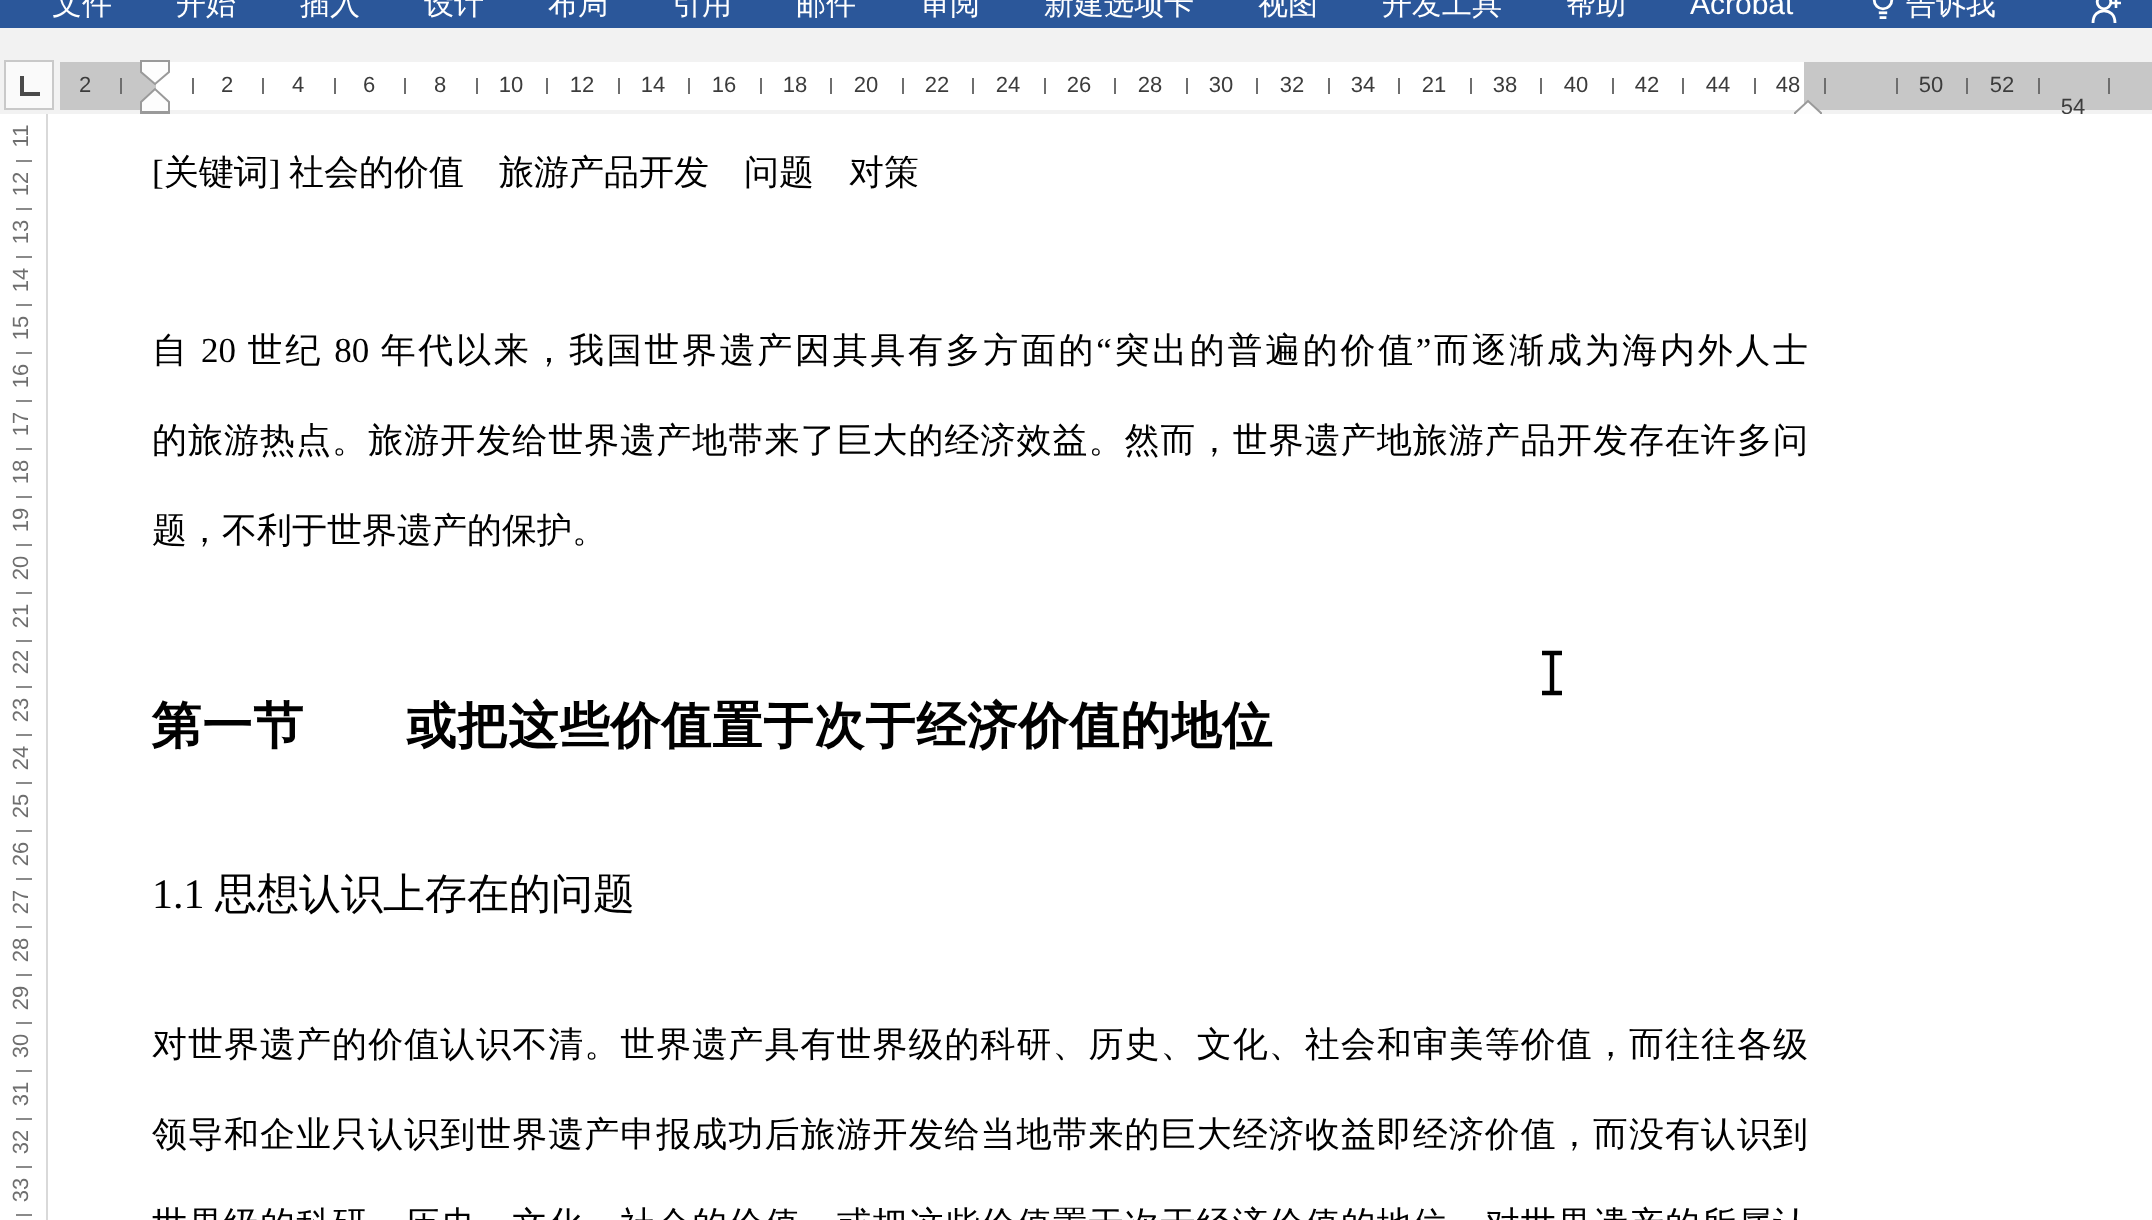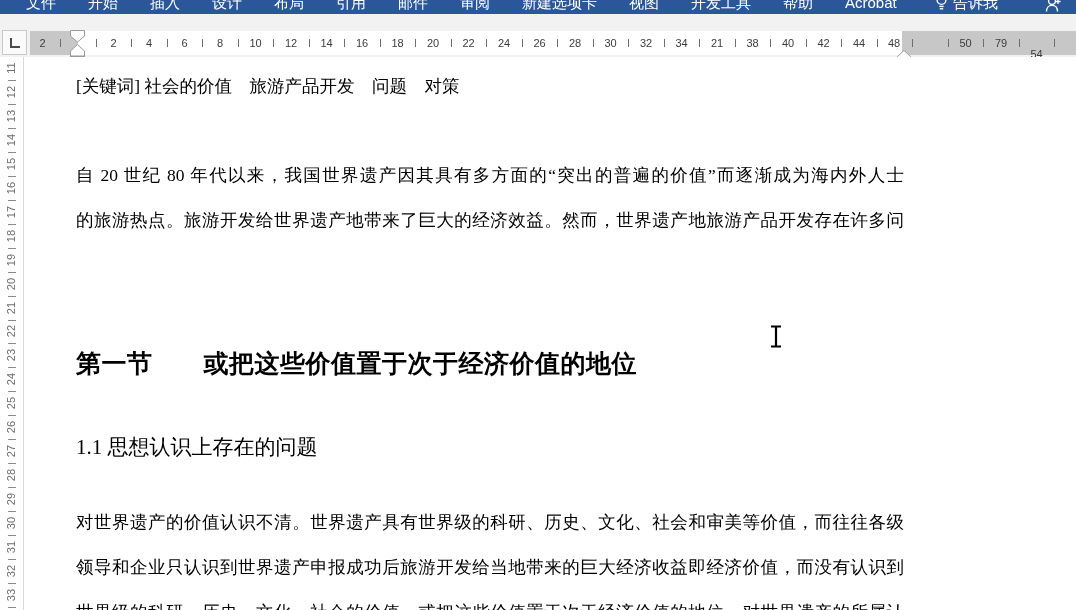--- a/index.html
+++ b/index.html
@@ -143,21 +143,21 @@
         <span class="hlab" style="left: 616px;">32</span>
         <span class="hlab" style="left: 651.5px;">34</span>
         <span class="hlab" style="left: 687px;">21</span>
         <span class="hlab" style="left: 722.5px;">38</span>
         <span class="hlab" style="left: 758px;">40</span>
         <span class="hlab" style="left: 793.5px;">42</span>
         <span class="hlab" style="left: 829px;">44</span>
         <span class="hlab" style="left: 12.5px;">2</span>
         <span class="hlab" style="left: 864px;">48</span>
         <span class="hlab" style="left: 935.5px;">50</span>
-        <span class="hlab" style="left: 971px;">79</span>
+        <span class="hlab" style="left: 971px;">52</span>
         <span class="hlab" style="left: 1006.5px; margin-top: 11px;">54</span>
       </div>
     <svg class="indent-left" width="17" height="35" viewBox="0 0 17 35">
       <path d="M1.5 1.5 H15.5 V7 L8.5 13 L1.5 7 Z" fill="#fdfdfd" stroke="#9a9a9a"></path>
       <path d="M1.5 22 L8.5 15.5 L15.5 22 V27 H1.5 Z" fill="#fdfdfd" stroke="#9a9a9a"></path>
       <rect x="1.5" y="27.5" width="14" height="6" fill="#fdfdfd" stroke="#9a9a9a"></rect>
     </svg>
     <svg class="indent-right" width="16" height="15" viewBox="0 0 16 15">
       <path d="M1.5 13.5 V7.5 L8 1.5 L14.5 7.5 V13.5 Z" fill="#fdfdfd" stroke="#9a9a9a"></path>
     </svg>
@@ -210,20 +210,21 @@
       <div class="vtick" style="top: 525.95px;"></div>
       <span class="vlab" style="top: 530.9px;">33</span>
       <div class="vtick" style="top: 549.9px;"></div>
     </div>
 
   <div class="page">
     <div class="doccol docline kw">[关键词] 社会的价值　旅游产品开发　问题　对策</div>
     <div class="doccol p1" id="para1" style="position:absolute;">
         <div class="docline fill">自 20 世纪 80 年代以来，我国世界遗产因其具有多方面的“突出的普遍的价值”而逐渐成为海内外人士</div>
         <div class="docline fill">的旅游热点。旅游开发给世界遗产地带来了巨大的经济效益。然而，世界遗产地旅游产品开发存在许多问</div>
+        <div class="docline">题，不利于世界遗产的保护。</div>
       </div>
     <div class="doccol h1" style="position:absolute;">第一节　　或把这些价值置于次于经济价值的地位</div>
     <div class="doccol h2" style="position:absolute;">1.1 思想认识上存在的问题</div>
     <div class="doccol p2" id="para2" style="position:absolute;">
         <div class="docline fill">对世界遗产的价值认识不清。世界遗产具有世界级的科研、历史、文化、社会和审美等价值，而往往各级</div>
         <div class="docline fill">领导和企业只认识到世界遗产申报成功后旅游开发给当地带来的巨大经济收益即经济价值，而没有认识到</div>
         <div class="docline fill">世界级的科研、历史、文化、社会的价值，或把这些价值置于次于经济价值的地位，对世界遗产的所属认</div>
       </div>
   </div>
 

